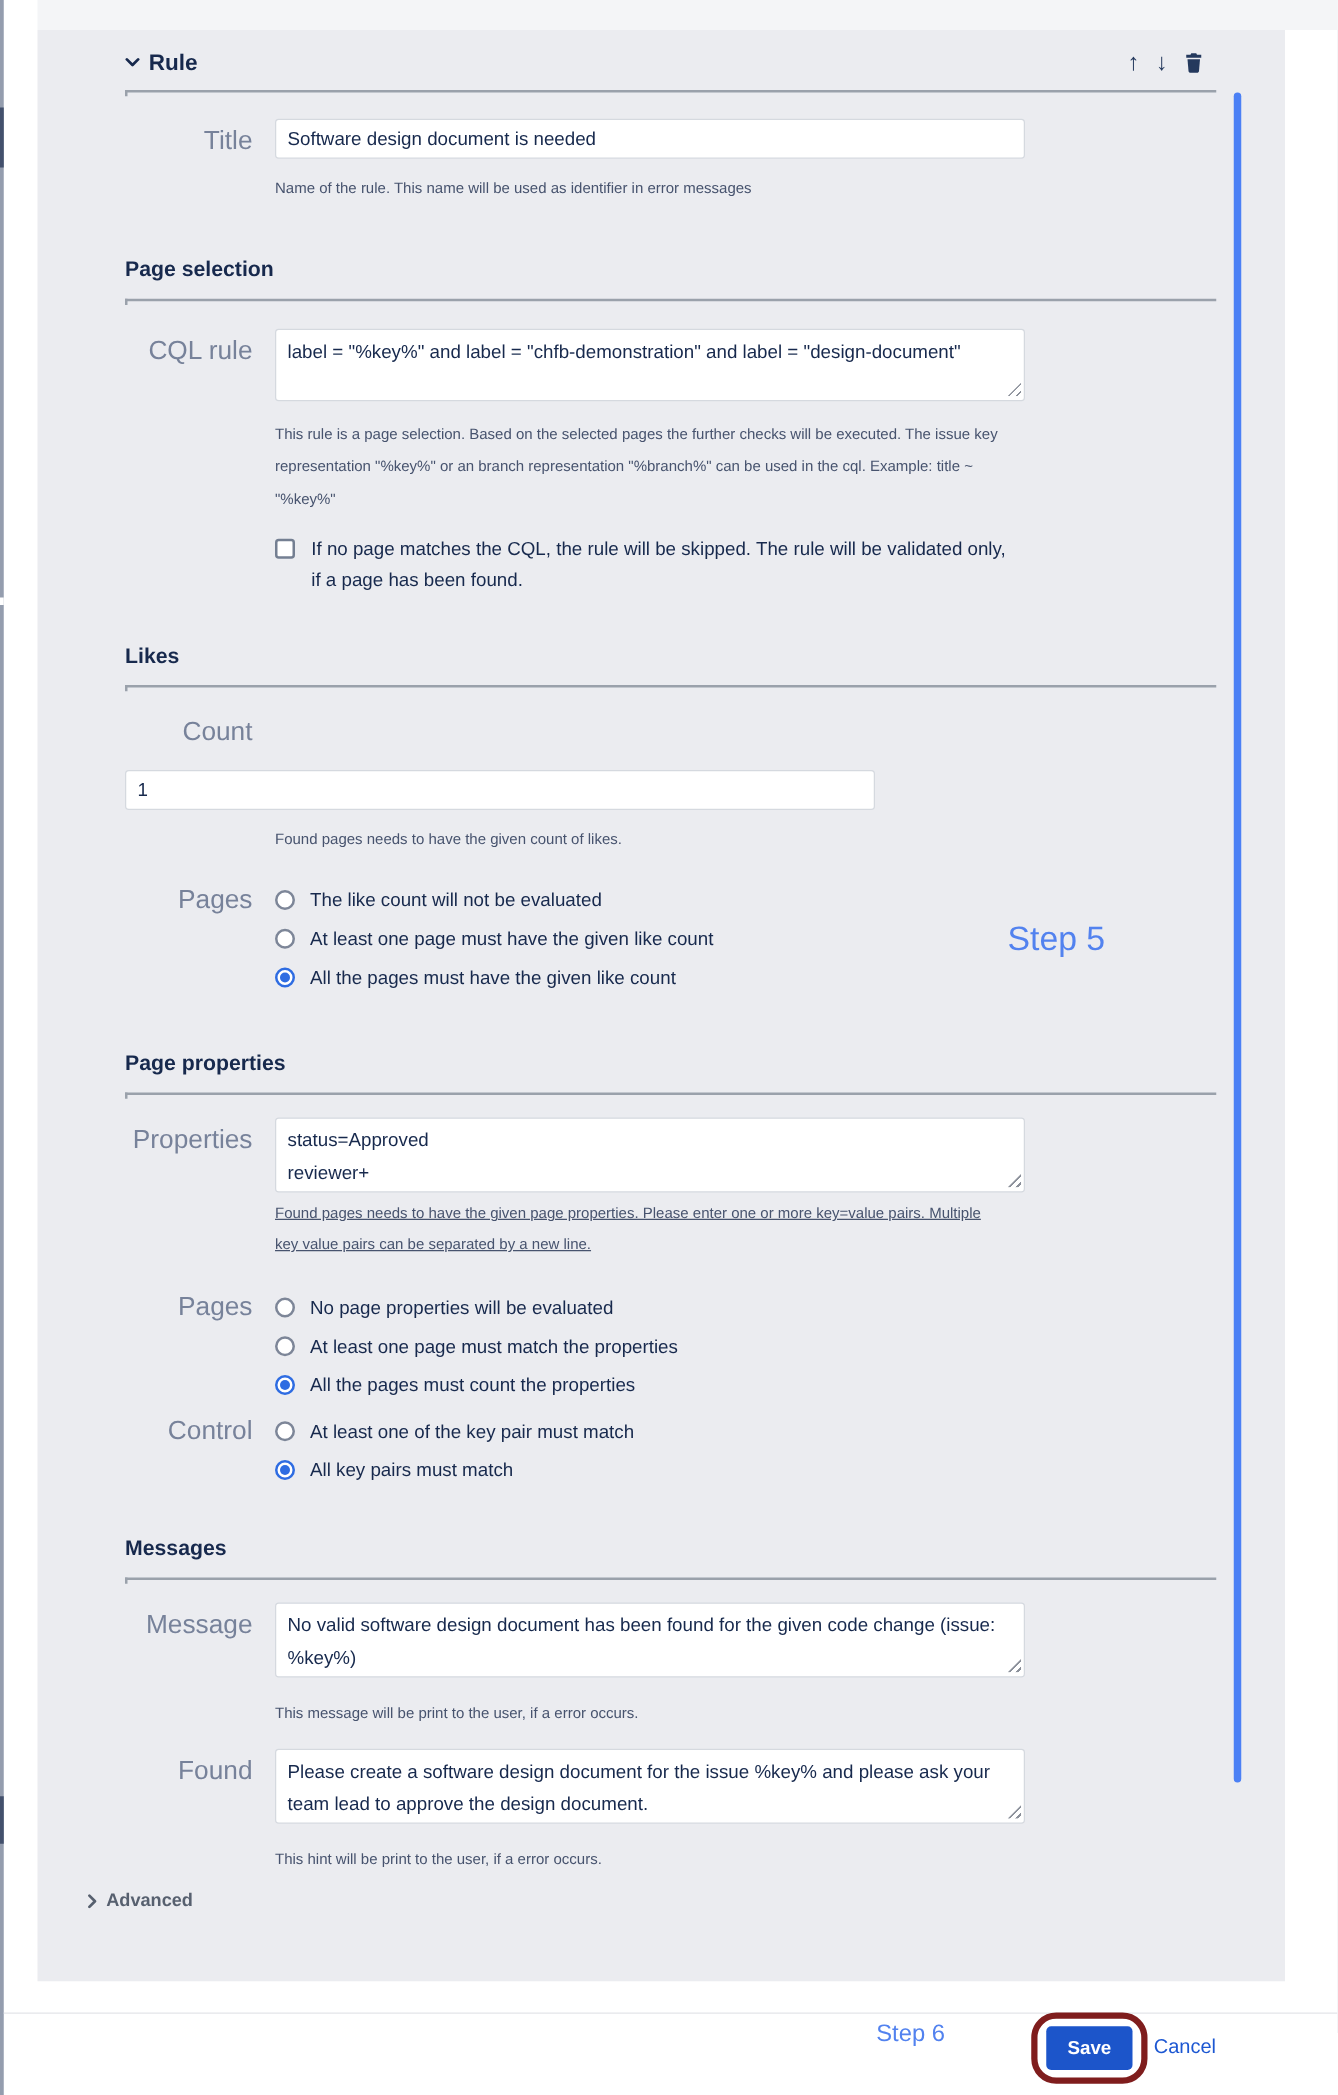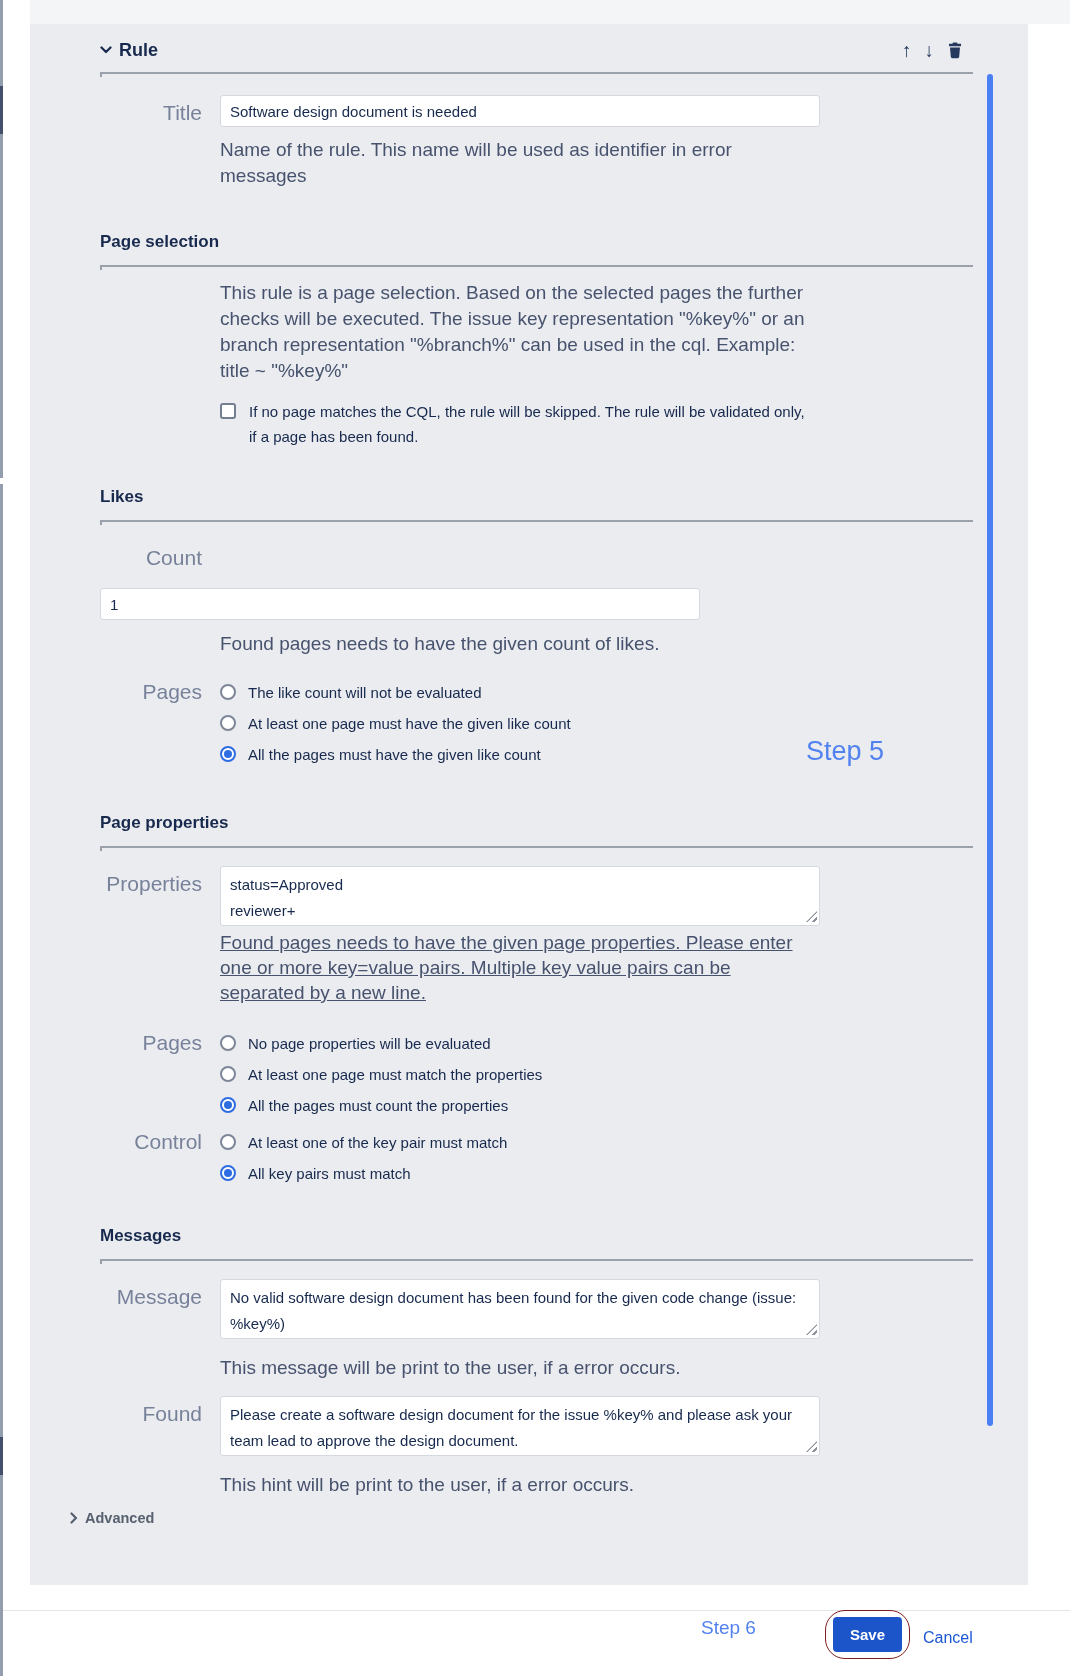--- a/index.html
+++ b/index.html
@@ -40,21 +40,21 @@
     font-family:Liberation Sans, sans-serif;font-size:15px;color:#17294d;
   }
   input.txt{height:32px;padding:4px 9px;}
   textarea.txt{height:60px;padding:5px 9px;line-height:26px;resize:none;overflow:hidden;display:block;}
   .resize-handle{
     position:absolute;right:3px;bottom:4px;width:11px;height:11px;
     background:repeating-linear-gradient(135deg,transparent 0 3px,#8b909a 3px 4.5px);
     clip-path:polygon(100% 0,100% 100%,0 100%);
     cursor:nwse-resize;
   }
-  .help{margin-left:120px;width:585px;color:#47536e;font-size:19px;line-height:26px;}
+  .help{margin-left:120px;width:585px;color:#47536e;font-size:12px;line-height:26px;}
   .help.tight{line-height:25px;}
 
   .opts{display:flex;flex-direction:column;gap:7px;padding-top:4px;}
   .opt{display:flex;align-items:center;gap:12px;height:24px;cursor:pointer;}
   .radio{width:16px;height:16px;box-sizing:border-box;border:2px solid #7d8698;border-radius:50%;background:#fff;position:relative;flex:none;}
   .radio.checked{border-color:#2e6ce2;}
   .radio.checked::after{content:"";position:absolute;left:2px;top:2px;right:2px;bottom:2px;border-radius:50%;background:#2e6ce2;}
   .opt-label{font-size:15px;color:#17294d;}
 
   .chk-row{display:flex;gap:13px;margin-left:120px;}
@@ -69,21 +69,21 @@
 
   
   .step{position:absolute;color:#5282ef;}
   .step5{left:806px;top:736px;font-size:27px;}
   .step6{left:701px;top:1617px;font-size:19px;}
 
   
   .footer-line{position:absolute;left:3px;right:0;top:1610px;height:1px;background:#e3e5e9;}
   .save-ring{
     position:absolute;left:825px;top:1610px;
-    border:1px solid #7f1d1d;border-radius:20px;padding:6px 7px;background:#fff;
+    border:5px solid #7f1d1d;border-radius:20px;padding:6px 7px;background:#fff;
   }
   .save-btn{
     display:block;background:#1c55ca;color:#fff;border:none;border-radius:4px;
     font-family:"Liberation Sans","DejaVu Sans",sans-serif;font-size:15px;font-weight:bold;
     padding:9px 17px;cursor:pointer;
   }
   .cancel-link{position:absolute;left:923px;top:1629px;font-size:16px;color:#1c57d2;cursor:pointer;text-decoration:none;}
 
   
   .mt-title{margin-top:21px;}
@@ -143,20 +143,27 @@
     <div class="lbl">Title</div>
     <div class="field">
       <input class="txt" type="text" value="Software design document is needed" style="">
     </div>
   </div>
   <div class="help mt-help1">Name of the rule. This name will be used as identifier in error messages</div>
 
   <div class="sec-h mt-sec-ps">Page selection</div>
   <div class="sec-line mt-line"></div>
 
+  <div class="row mt-cql">
+    <div class="lbl">CQL rule</div>
+    <div class="field">
+      <textarea class="txt" style="height: 58px;">label = "%key%" and label = "chfb-demonstration" and label = "design-document"</textarea>
+      <span class="resize-handle"></span>
+    </div>
+  </div>
   <div class="help mt-cqlhelp">This rule is a page selection. Based on the selected pages the further checks will be executed. The issue key representation "%key%" or an branch representation "%branch%" can be used in the cql. Example: title ~ "%key%"</div>
 
   <div class="chk-row mt-chk">
     <span class="checkbox"></span>
     <span class="chk-text">If no page matches the CQL, the rule will be skipped. The rule will be validated only, if a page has been found.</span>
   </div>
 
   <div class="sec-h mt-sec-likes">Likes</div>
   <div class="sec-line mt-line"></div>
 

